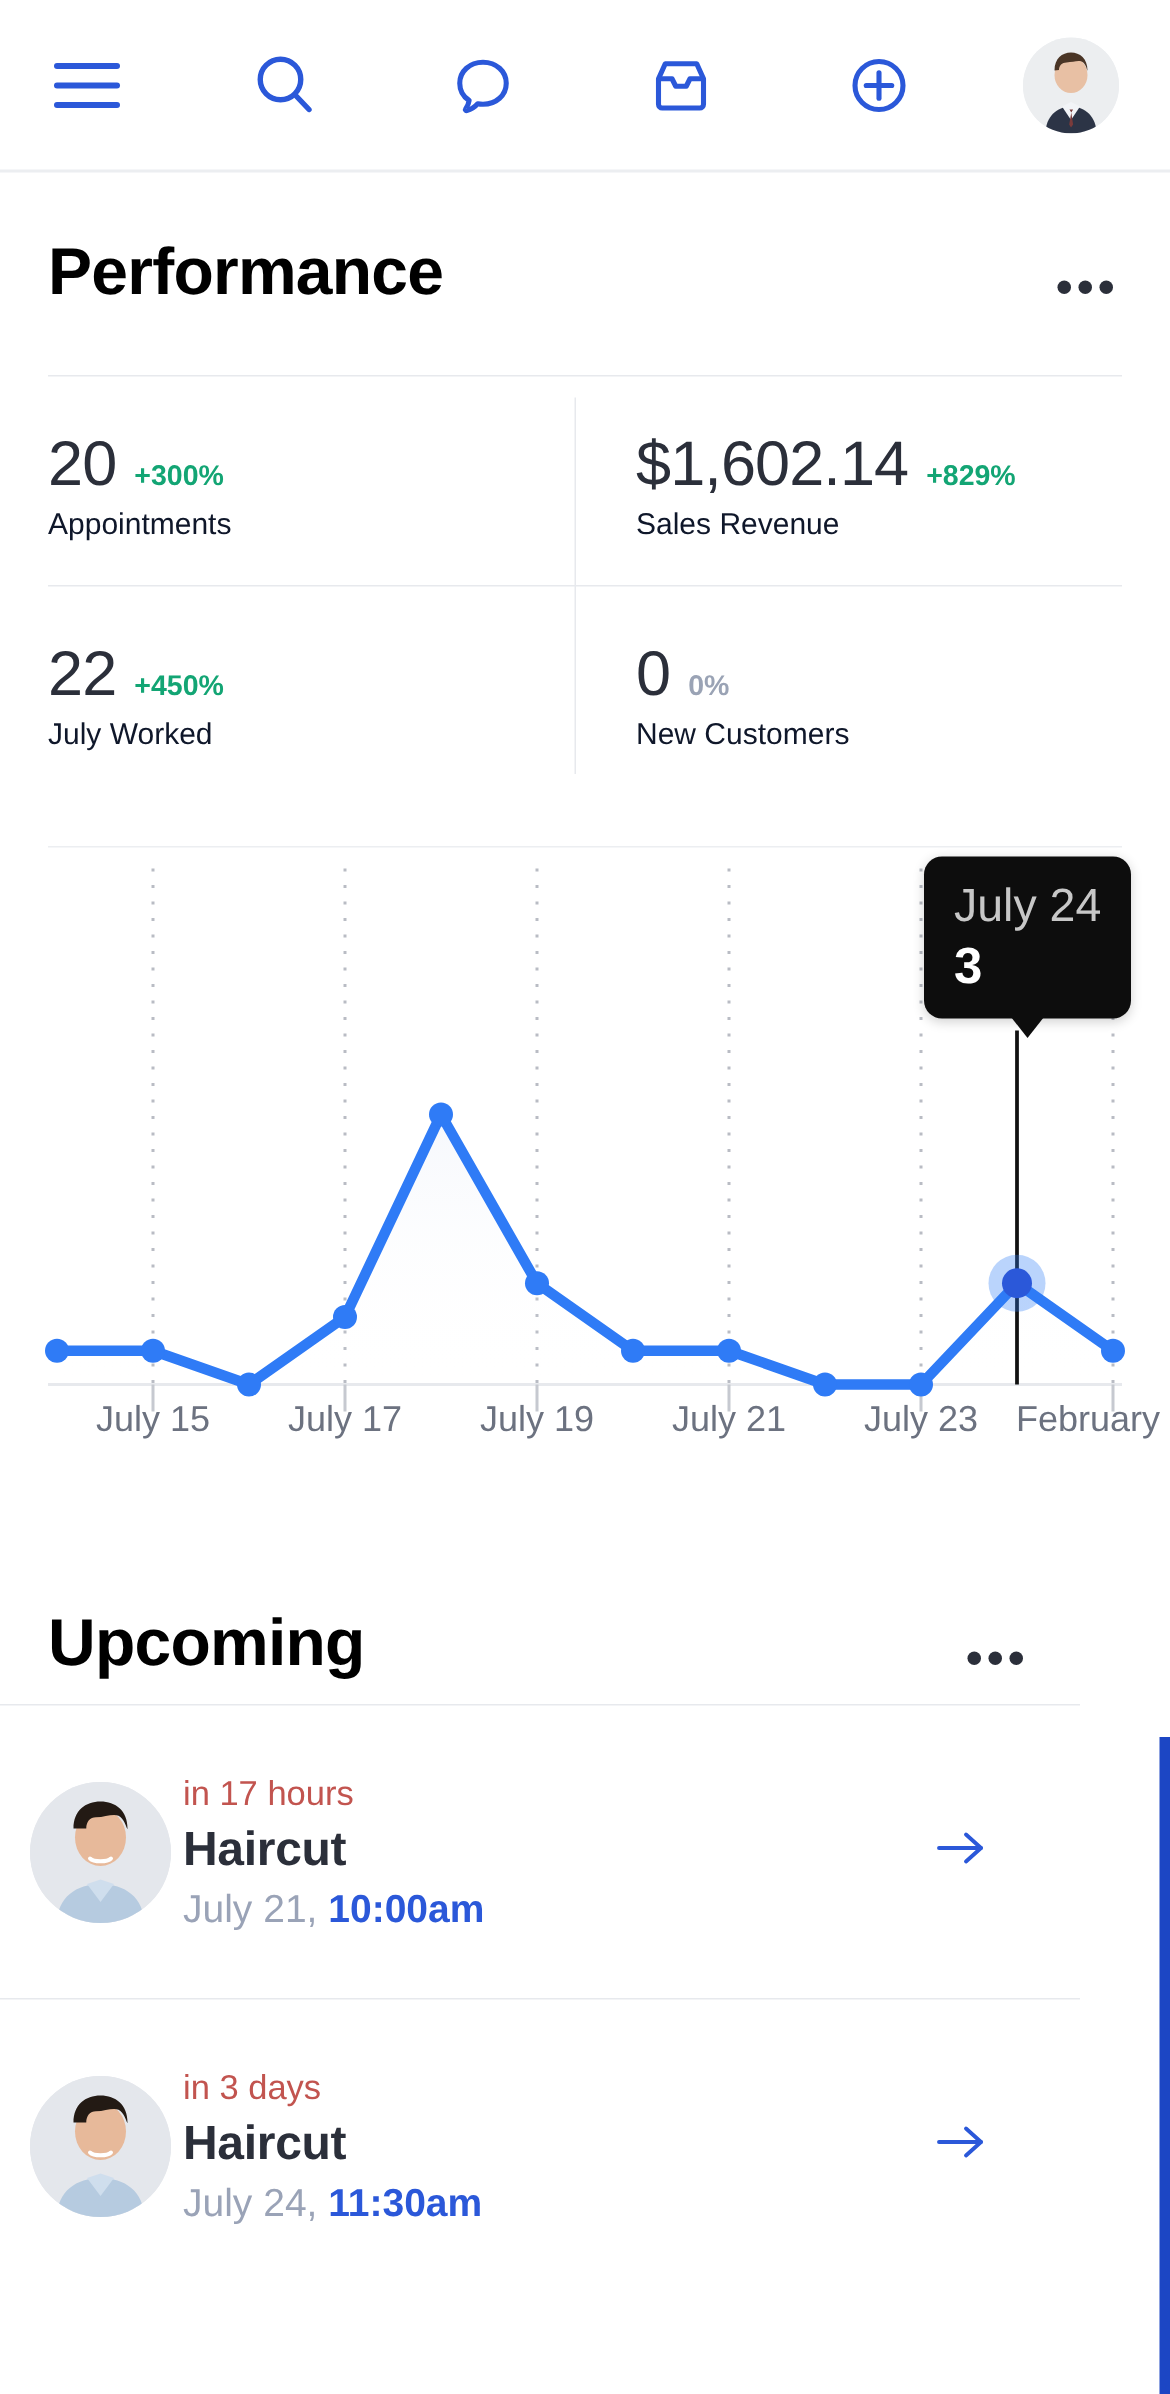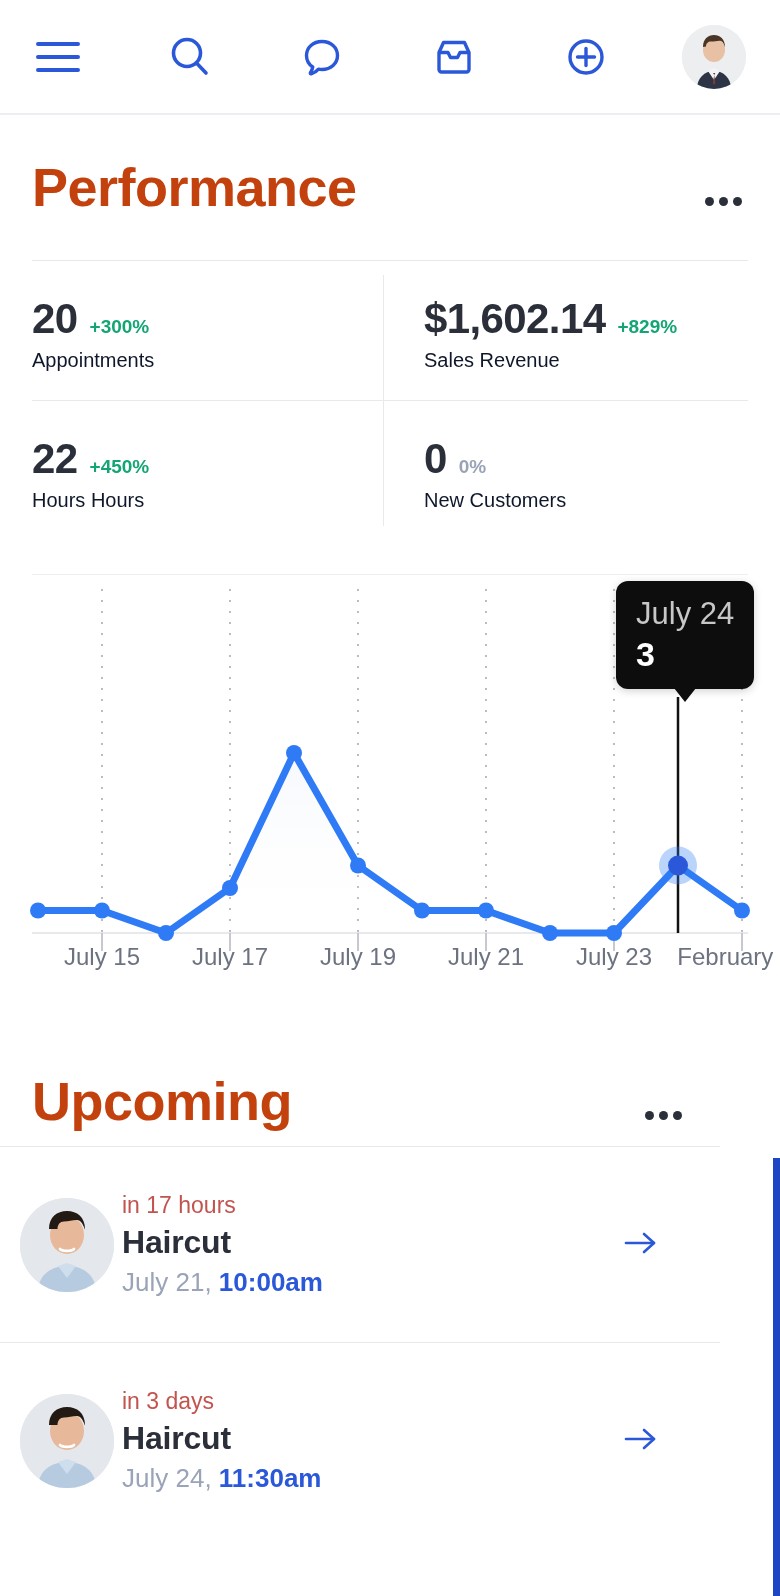--- a/index.html
+++ b/index.html
@@ -31,37 +31,37 @@
     background: #eceef1; overflow: hidden; position: relative;
   }
   .avatar svg { display: block; width: 100%; height: 100%; }
 
   
   .section-head {
     display: flex; align-items: flex-end; justify-content: space-between;
     padding: 0 32px;
   }
   .section-title {
-    font-size: 54px; font-weight: 700; color: #c2410c; letter-spacing: -0.5px;
+    font-size: 44px; font-weight: 700; color: #000000; letter-spacing: -0.5px;
     line-height: 1.0;
   }
   .dots { display: flex; gap: 5px; align-items: center; cursor: pointer; padding: 8px 6px; }
   .dots i { width: 9px; height: 9px; border-radius: 50%; background: #2b2f3a; display: block; }
 
   .hrule { height: 1px; background: #e7e9ed; margin: 0 32px; }
 
   
   .stats { position: relative; margin: 0 32px; }
   .stats-row { display: flex; }
   .stat {
     flex: 0 0 50%; padding: 34px 0 28px 0; position: relative;
   }
   .stat.right { padding-left: 34px; }
   .stat-top { display: flex; align-items: baseline; gap: 12px; }
-  .stat-value { font-size: 42px; font-weight: 700; color: #2b2f3a; letter-spacing: -0.6px; }
+  .stat-value { font-size: 42px; font-weight: 400; color: #2b2f3a; letter-spacing: -0.6px; }
   .stat-delta { font-size: 19px; font-weight: 700; color: #13a574; }
   .stat-delta.neutral { color: #9aa3b5; }
   .stat-label { font-size: 20px; color: #0f172a; margin-top: 6px; font-weight: 400; }
   .v-divider { position: absolute; left: 351px; top: 14px; bottom: 14px; width: 1px; background: #e7e9ed; }
   .h-divider { height: 1px; background: #e7e9ed; }
 
   
   .chart-wrap { position: relative; margin-top: 34px; }
   .chart-top-rule { height: 1px; background: #eceef1; margin: 0 32px; }
   .chart { position: relative; width: 780px; height: 400px; }
@@ -199,21 +199,21 @@
       </div>
 
       <div class="h-divider"></div>
 
       <div class="stats-row">
         <div class="stat">
           <div class="stat-top">
             <span class="stat-value">22</span>
             <span class="stat-delta">+450%</span>
           </div>
-          <div class="stat-label">Hours Hours</div>
+          <div class="stat-label">July Worked</div>
         </div>
         <div class="stat right">
           <div class="stat-top">
             <span class="stat-value">0</span>
             <span class="stat-delta neutral">0%</span>
           </div>
           <div class="stat-label">New Customers</div>
         </div>
       </div>
     </div>

